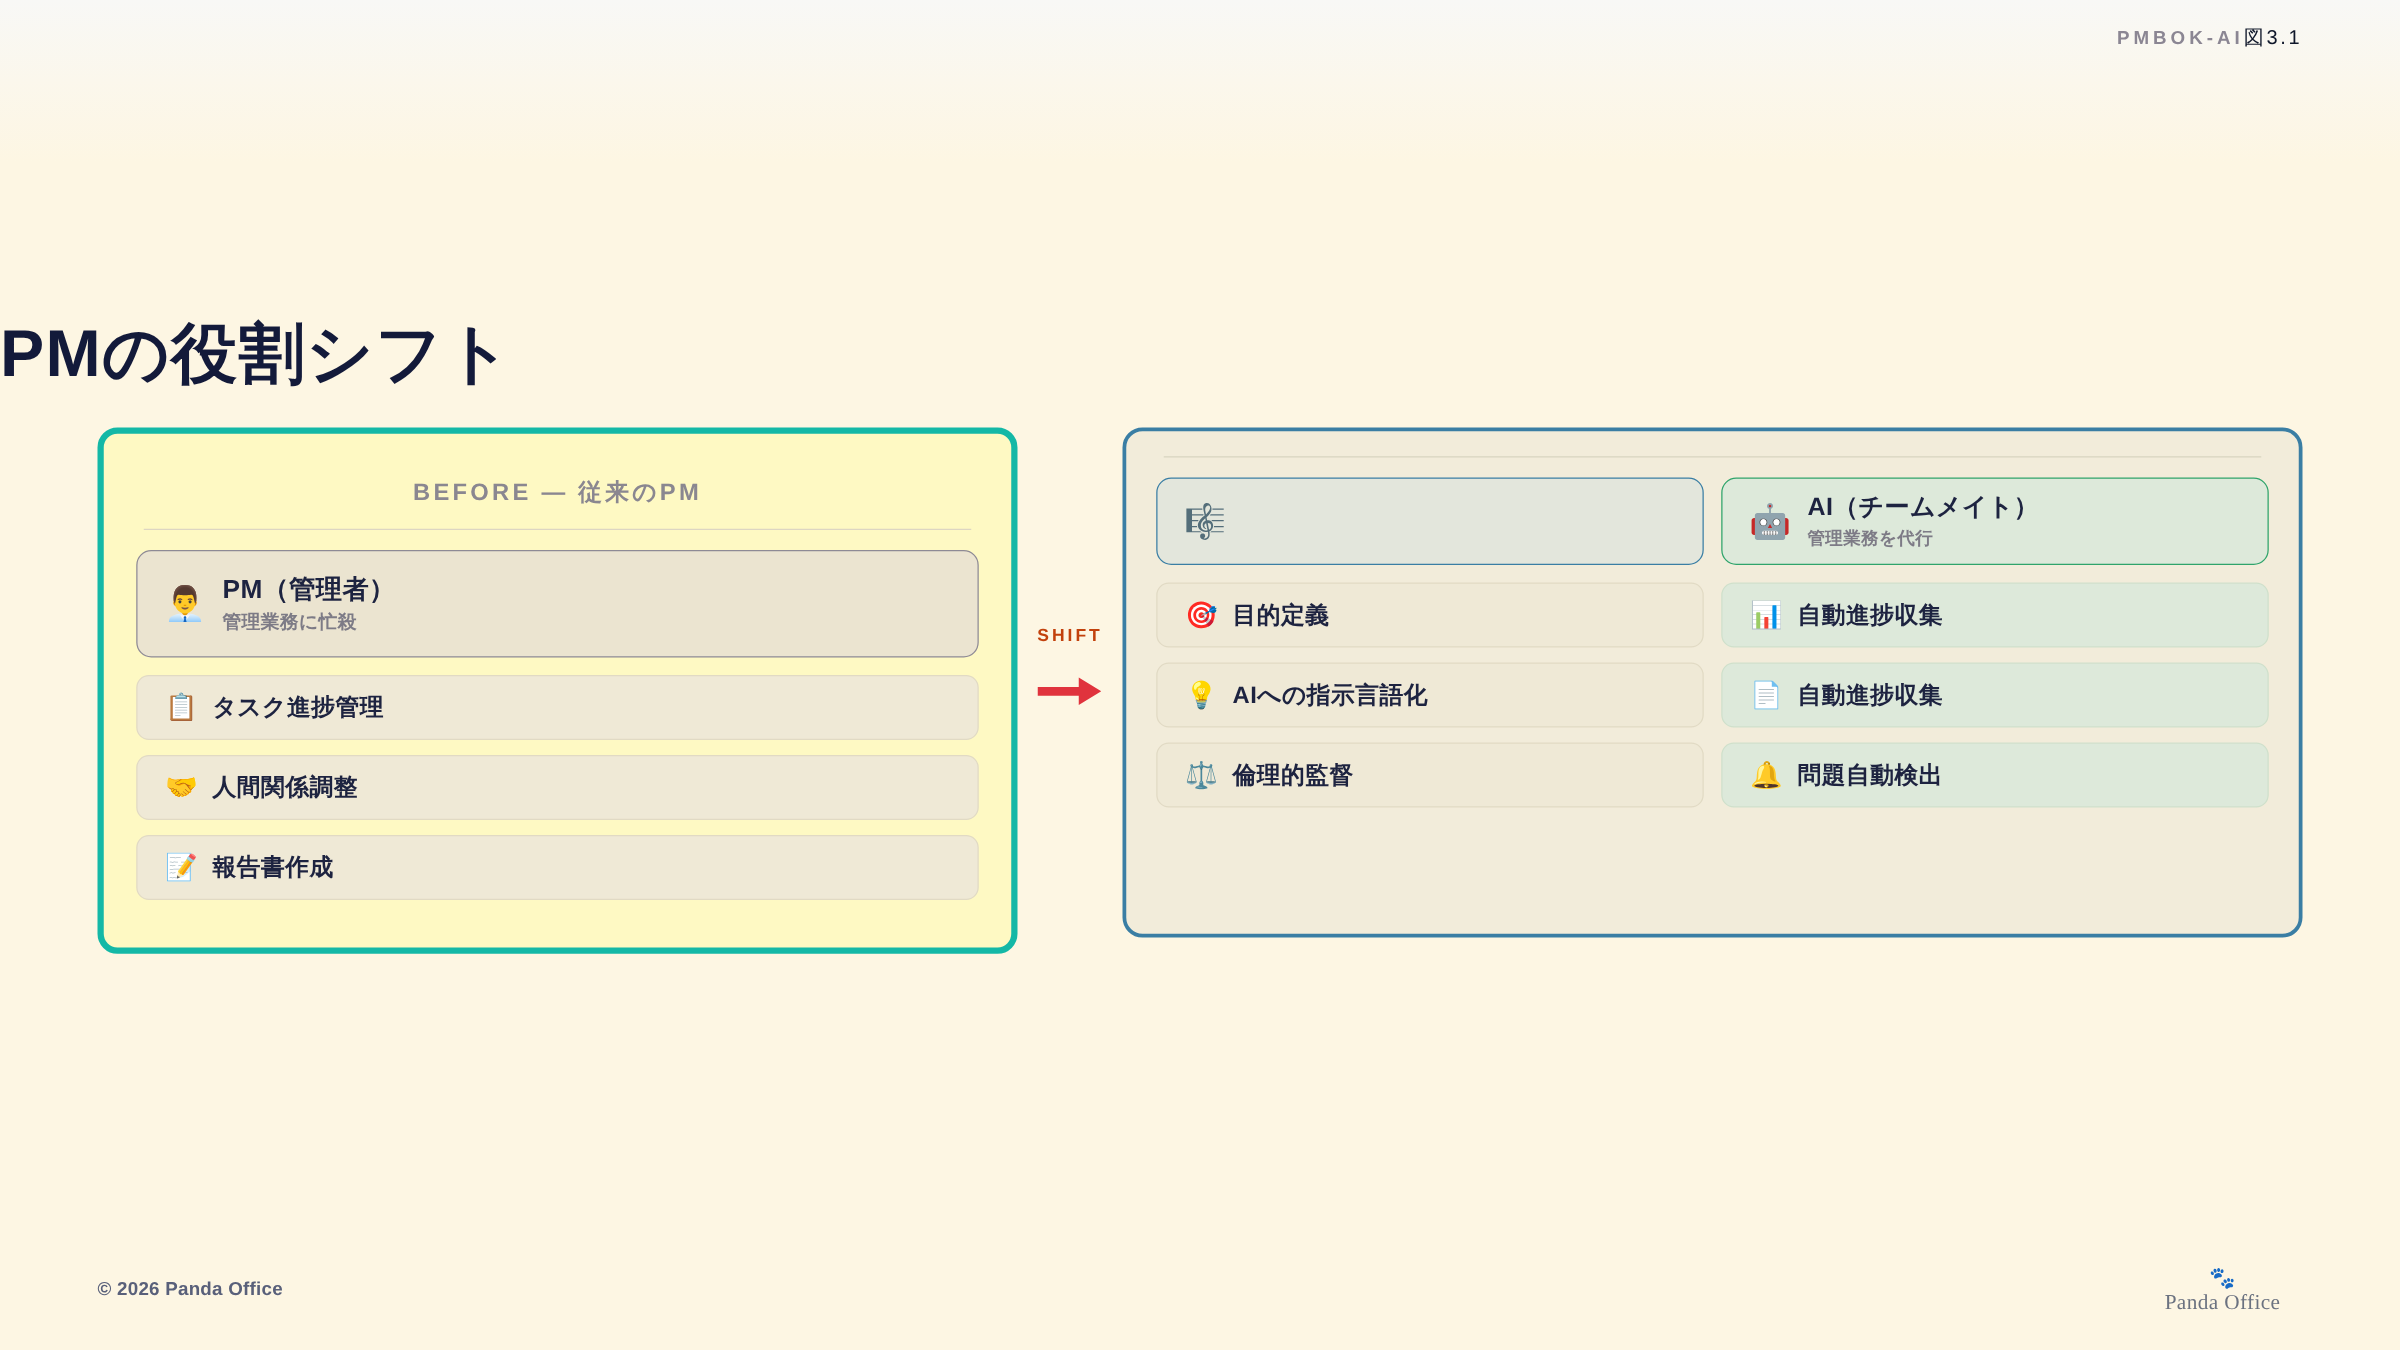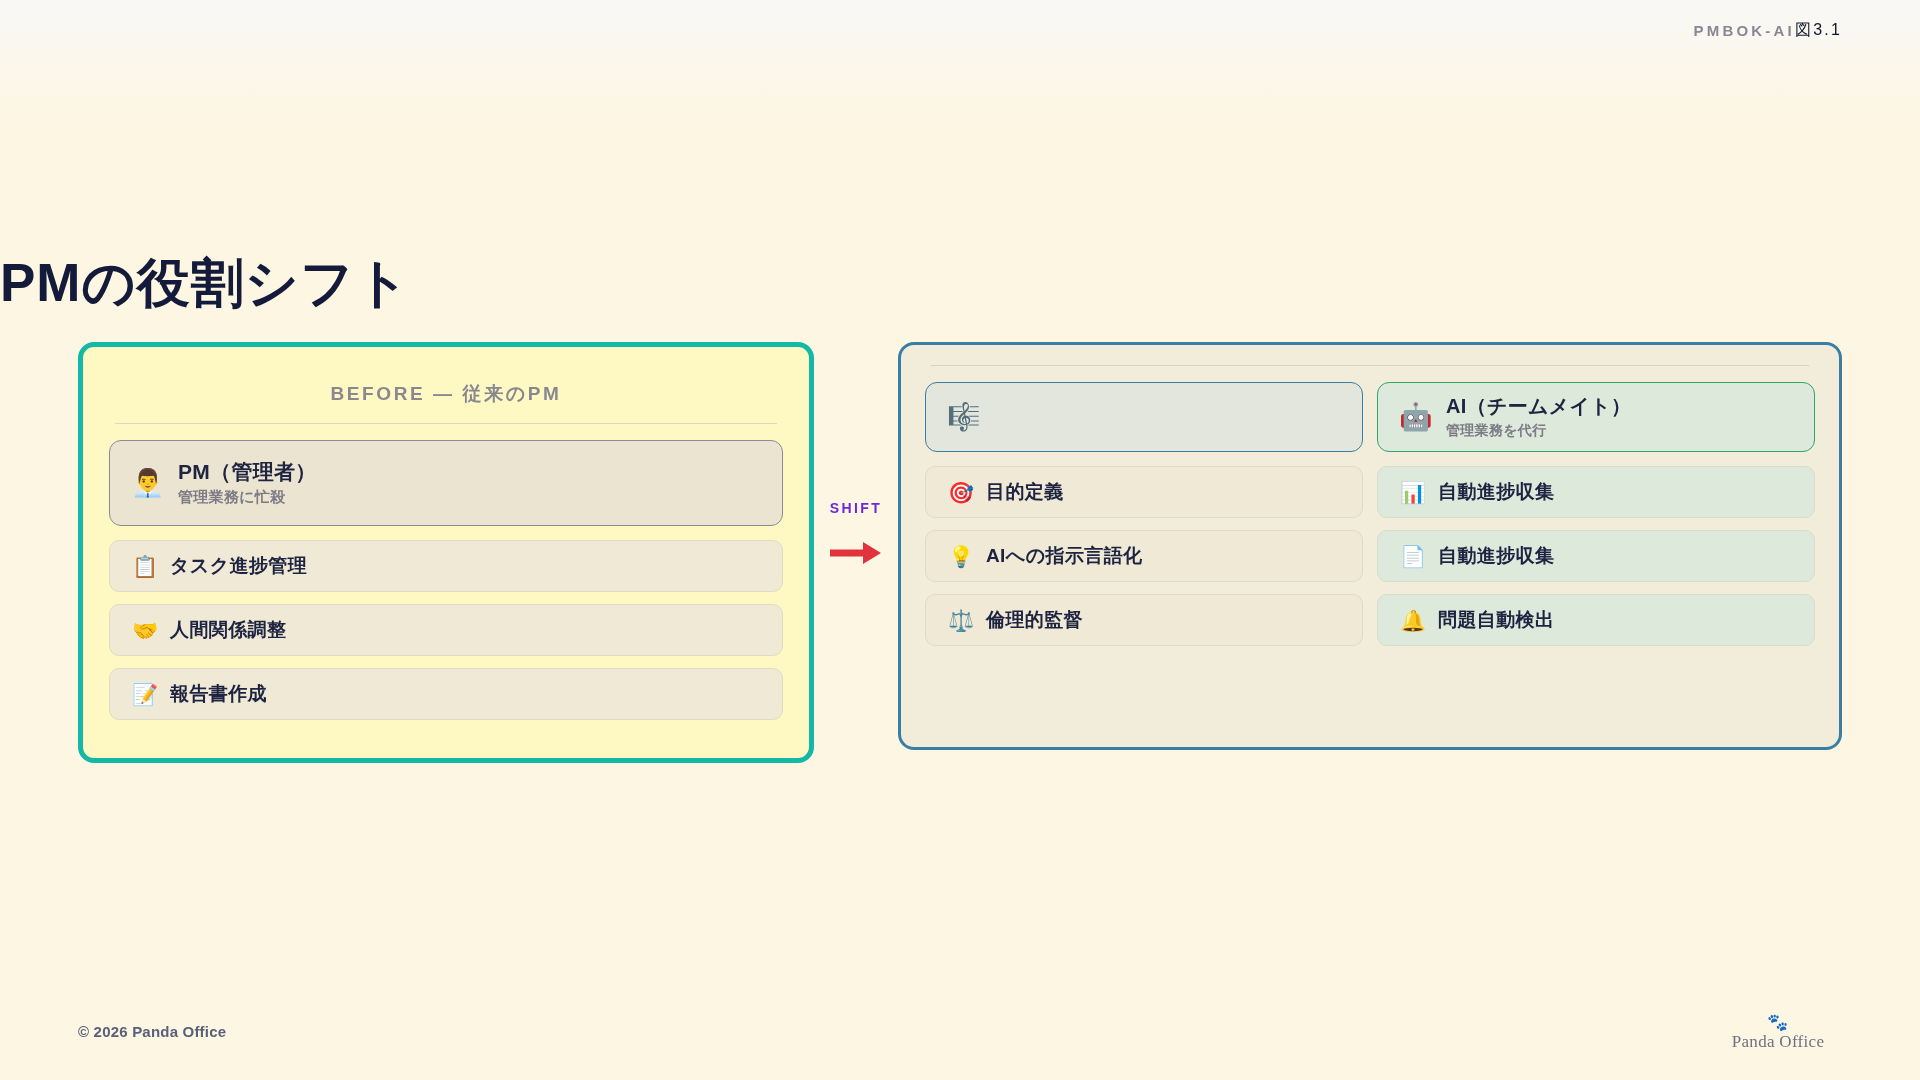--- a/index.html
+++ b/index.html
@@ -136,21 +136,21 @@
 
   
   .shift {
     width: 84px; flex: 0 0 84px;
     position: relative; height: 408px;
   }
   .shift-label {
     position: absolute; top: 158px; left: 0; width: 84px;
     text-align: center;
     font-size: 14px; font-weight: 800; letter-spacing: 2.4px;
-    color: #6d28d9;
+    color: #c2410c;
   }
   .shift-arrow {
     position: absolute; top: 198px; left: 0; width: 84px;
     display: flex; justify-content: center; align-items: center;
   }
 
   
   .after-cols { display: flex; gap: 14px; }
   .after-col { width: 444px; }
 

